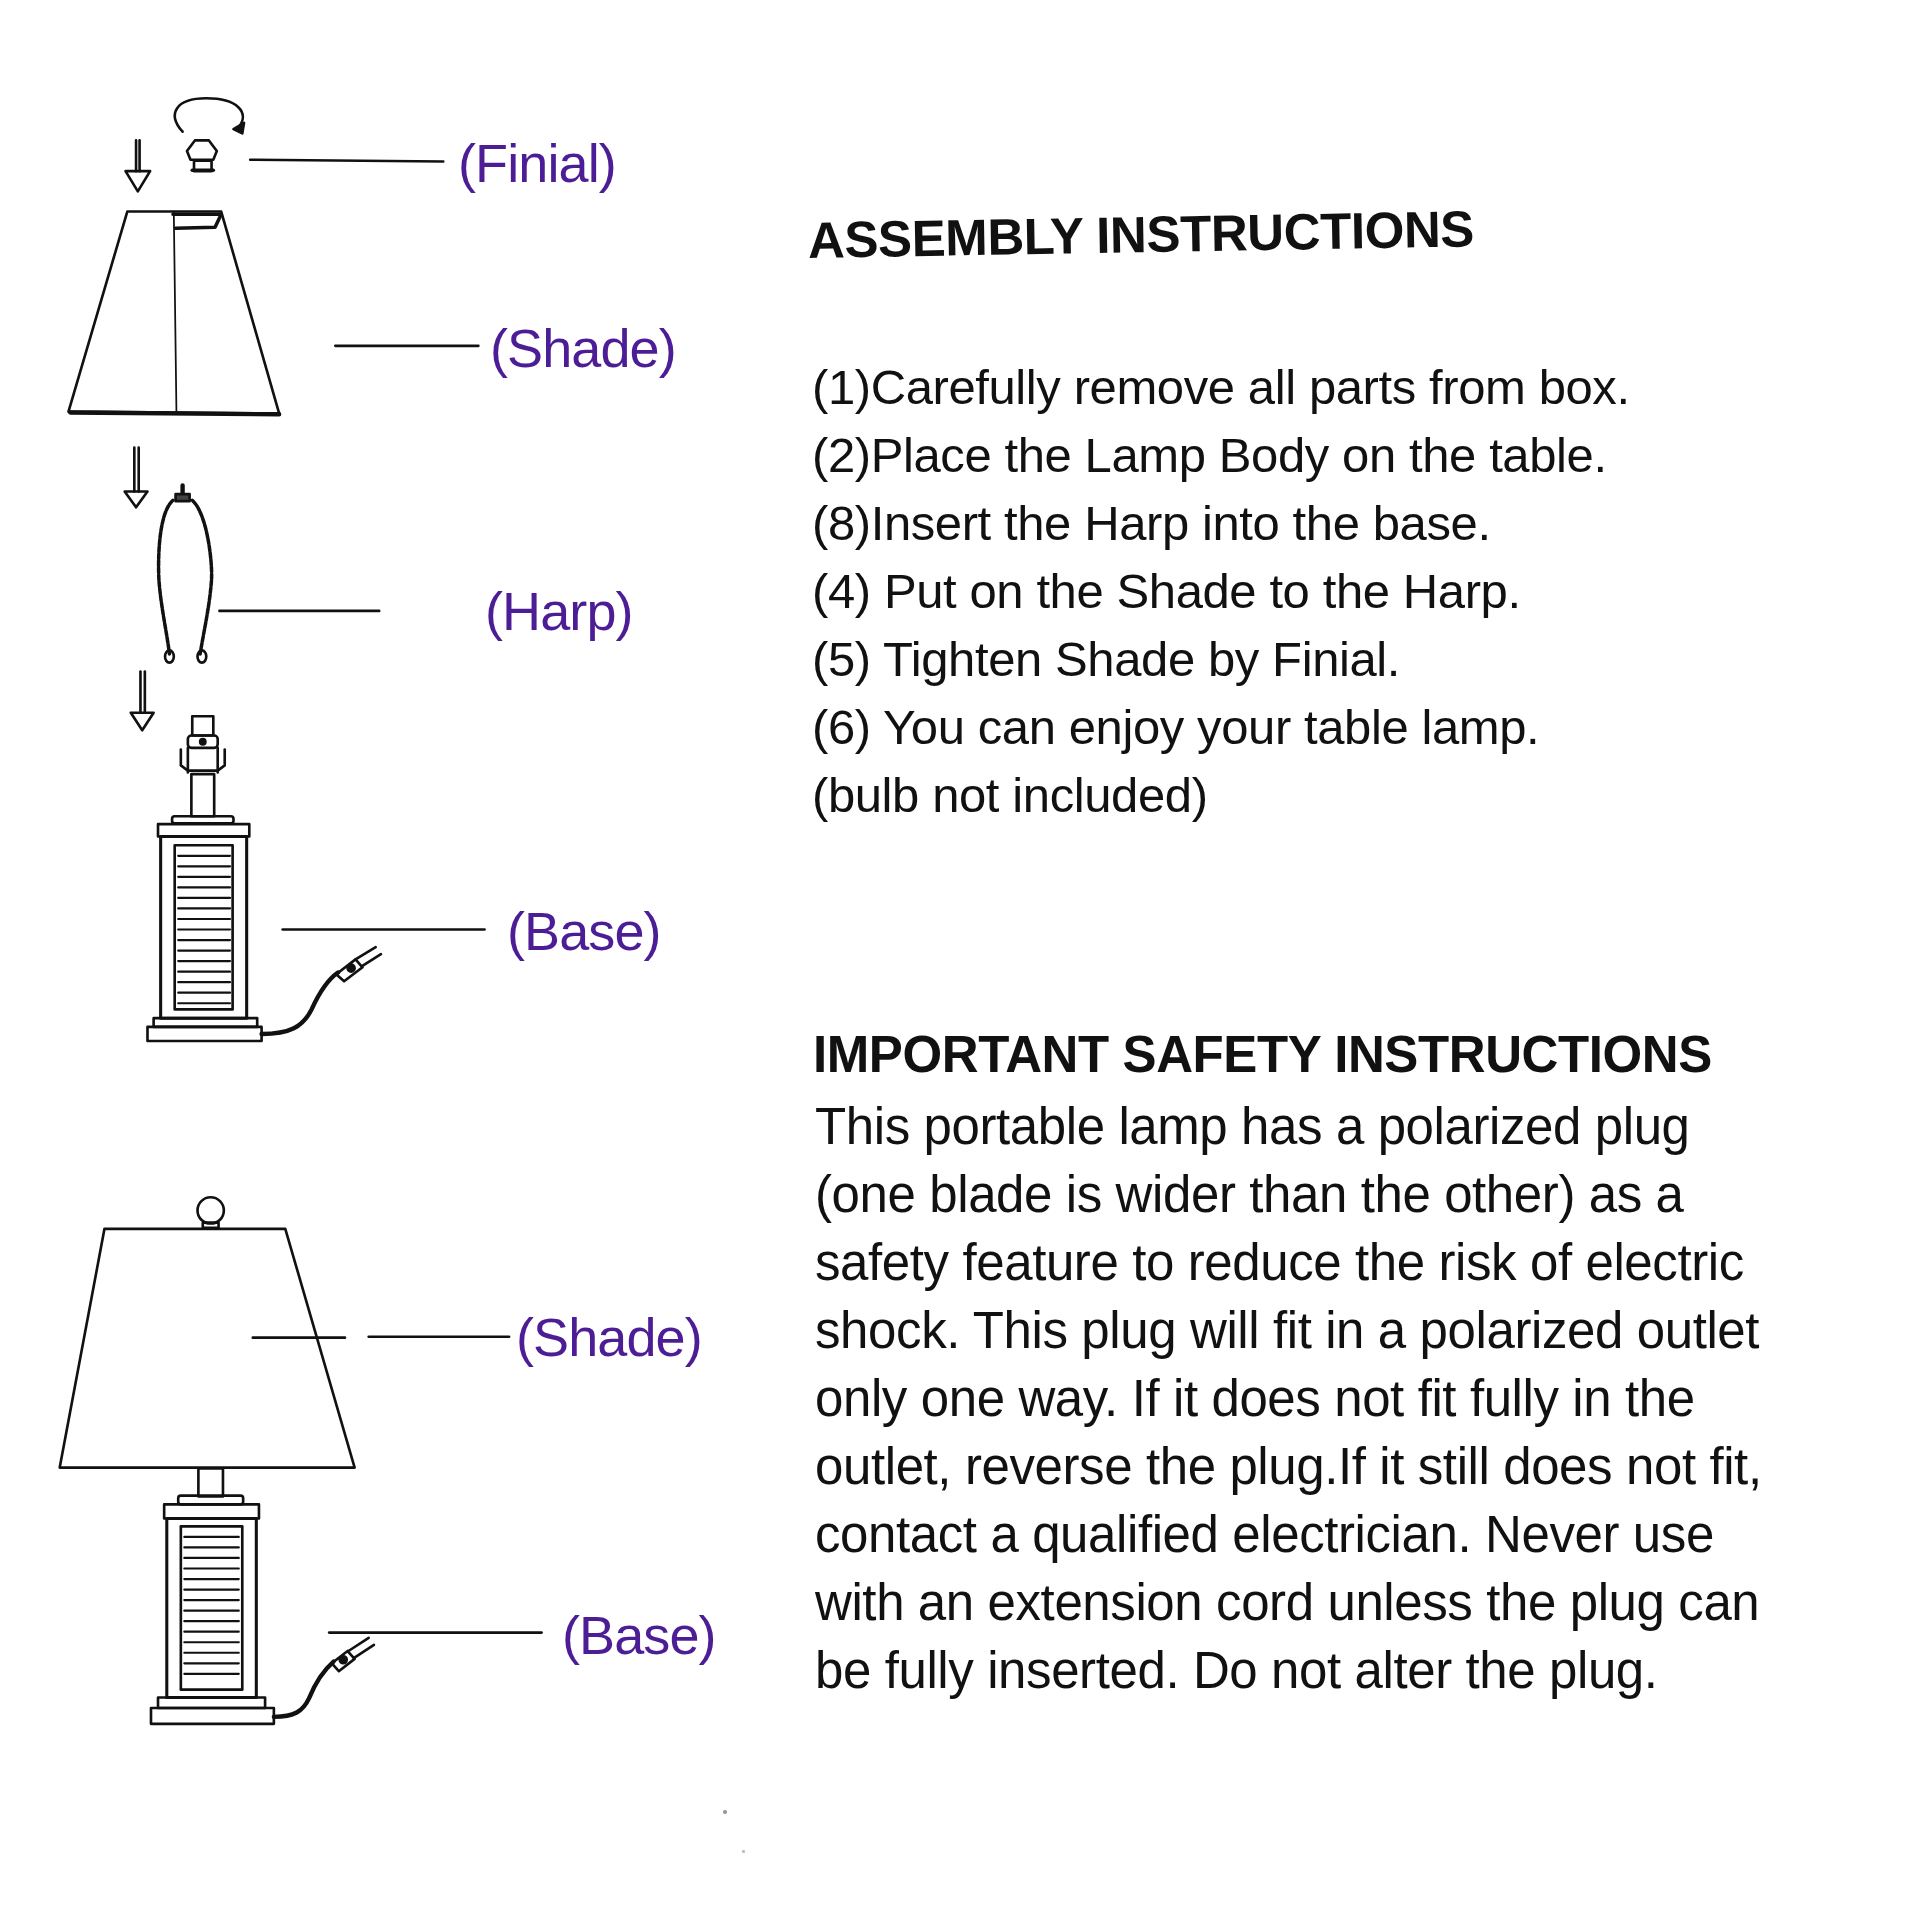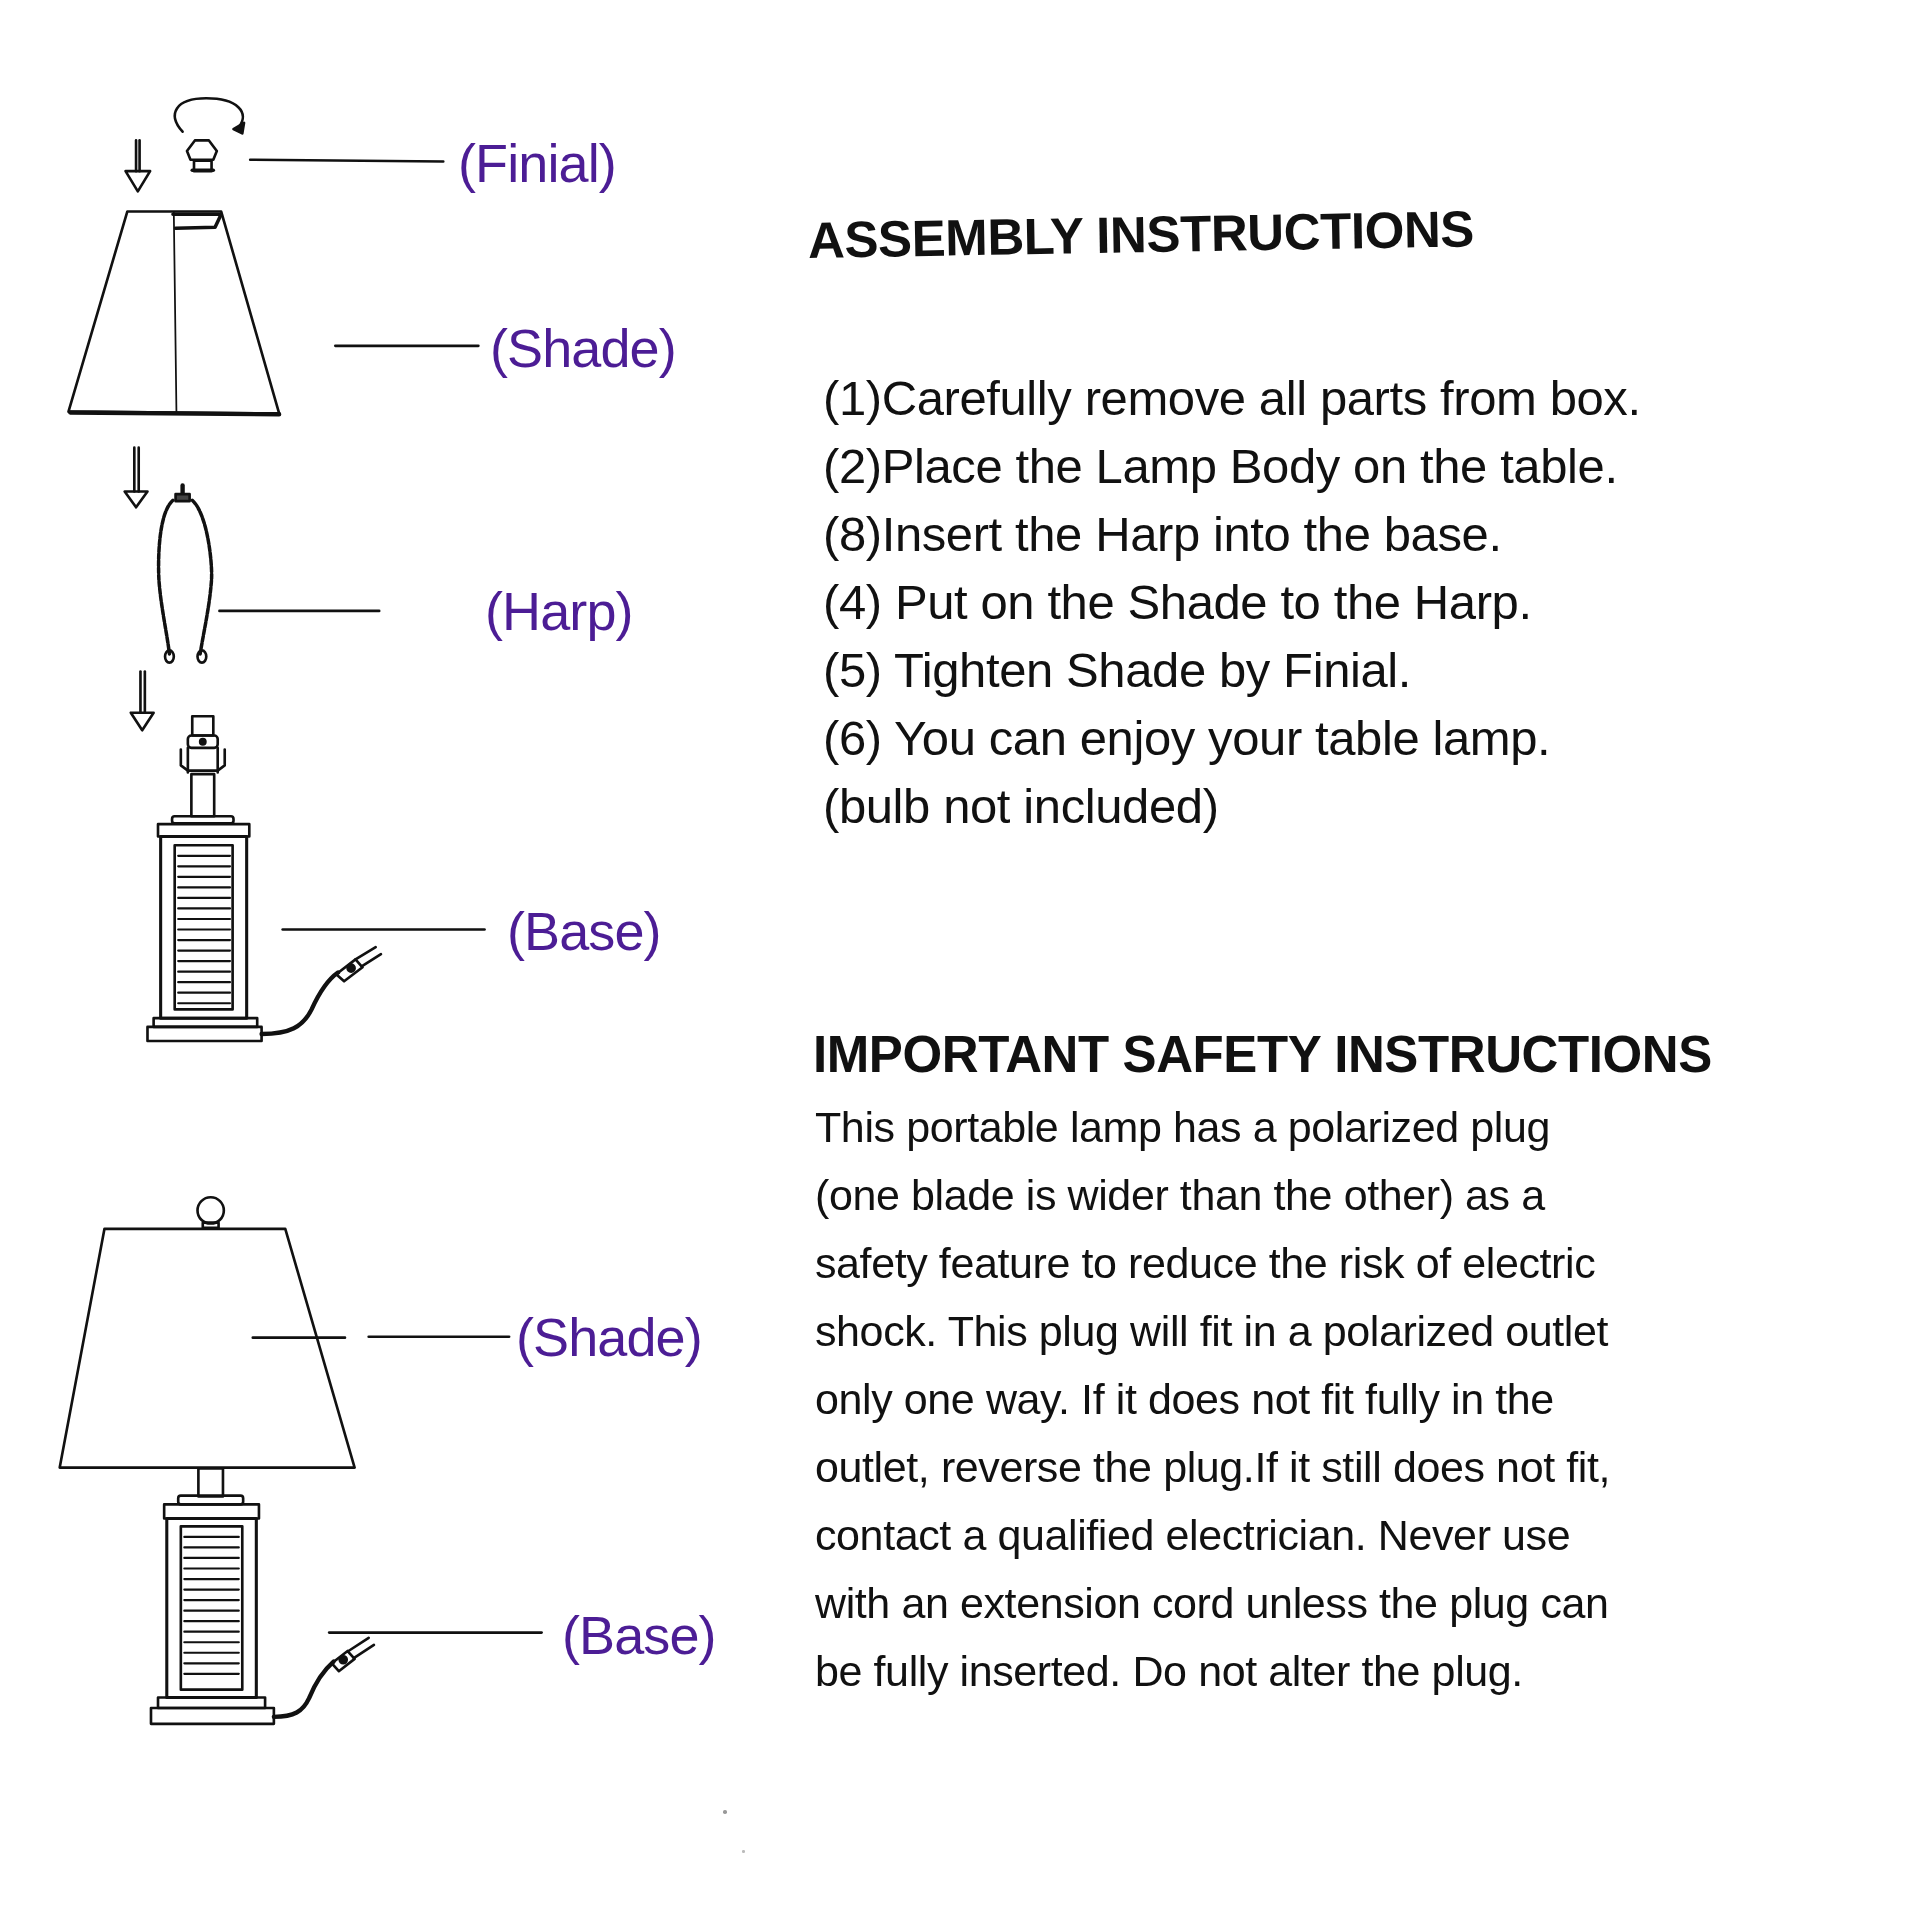--- a/index.html
+++ b/index.html
@@ -1,24 +1,24 @@
 <!DOCTYPE html>
 <html style="font-size:14px"><head>
 <meta charset="utf-8">
 <style>
   html, body { margin: 0; padding: 0; background: #ffffff; }
   body { width: 1931px; height: 1931px; position: relative; overflow: hidden;
          font-family: "Liberation Sans", "DejaVu Sans", sans-serif; color: #111111; }
   svg { position: absolute; left: 0; top: 0; }
   .lbl { position: absolute; font-size: 54px; line-height: 1; color: #4c1d95; white-space: nowrap; letter-spacing: -0.9px; }
   .heading { position: absolute; font-weight: bold; font-size: 51px; line-height: 1; white-space: nowrap; color: #111; letter-spacing: -0.4px; }
-  .steps { position: absolute; left: 808px; top: 349px; margin: 15px; padding: 0; list-style: none; }
+  .steps { position: absolute; left: 808px; top: 349px; margin: 4px; padding: 0; list-style: none; }
   .steps li { font-size: 49px; line-height: 68px; white-space: nowrap; letter-spacing: -0.4px; }
   .safety { position: absolute; left: 815px; top: 1093px; margin: 0; padding: 0; list-style: none; }
-  .safety li { font-size: 43px; line-height: 68px; white-space: nowrap; letter-spacing: -0.4px; }
+  .safety li { font-size: 51px; line-height: 68px; white-space: nowrap; letter-spacing: -0.4px; }
   .stray { position: absolute; width: 3.5px; height: 3.5px; border-radius: 50%; background: #999; }
 </style>
 </head>
 <body>
 
 <svg width="790" height="1931" viewBox="0 0 900 2200">
   <g fill="none" stroke="#111" stroke-width="3" stroke-linecap="round" stroke-linejoin="round">
 
     <g>
       <line x1="155" y1="160" x2="155" y2="195"></line>

